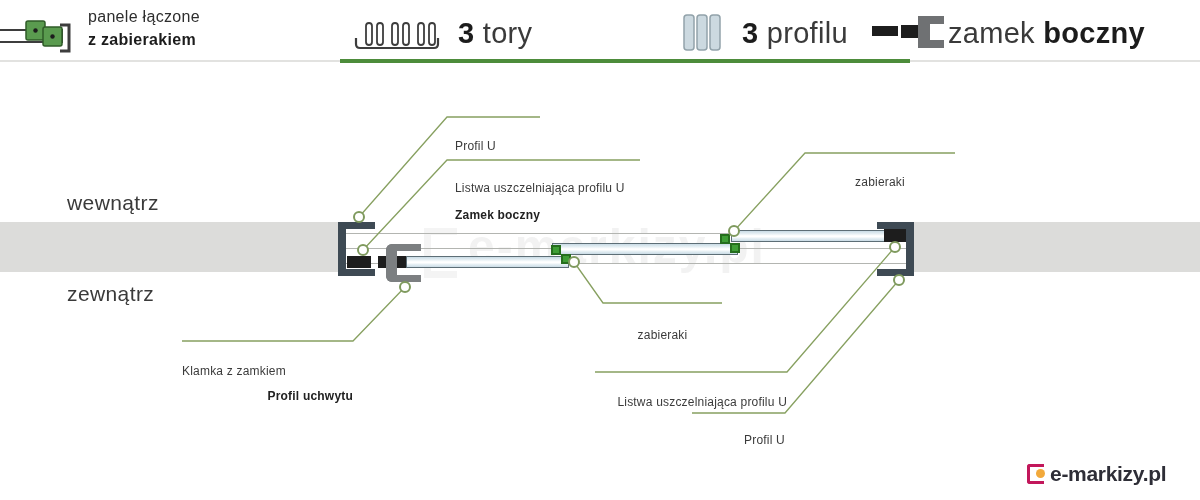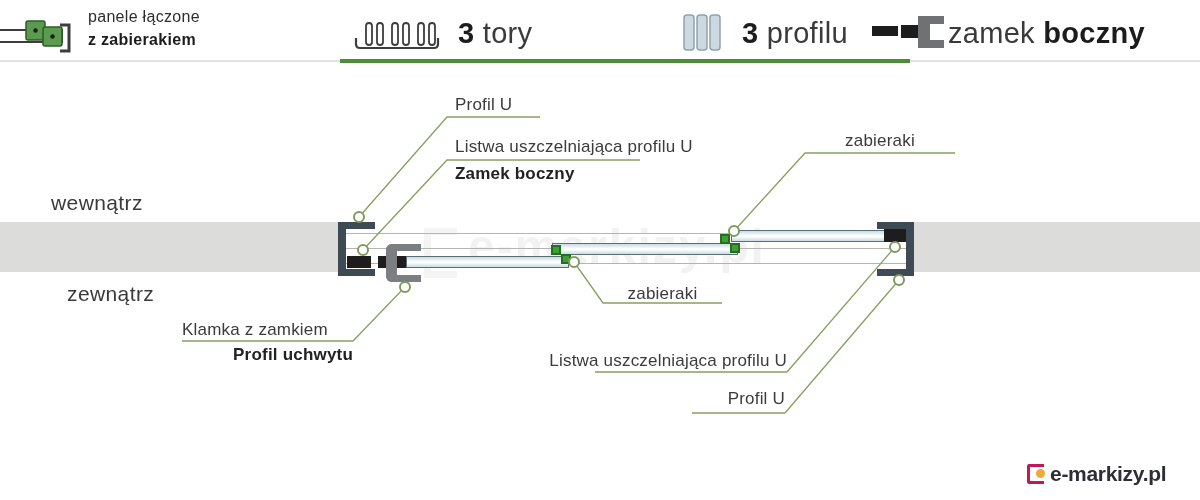--- a/index.html
+++ b/index.html
@@ -29,21 +29,21 @@
     border-radius:6px 0 0 6px;}
   .blackrect{background:#1d1d1d;}
   
   .panel{height:12px;box-sizing:border-box;border:1px solid #5d6e76;
     background:linear-gradient(#c9dbe5 0%,#e8f1f5 30%,#ffffff 48%,#ffffff 58%,#e8f1f5 72%,#c9dbe5 100%);}
   
   .zab{width:10px;height:10px;box-sizing:border-box;background:#3f9e36;border:2px solid #256e1d;}
   
   .dot{width:12px;height:12px;box-sizing:border-box;border:2px solid #7f9a5e;background:#fff;border-radius:50%;}
   
-  .lbl{font-size:17px;color:#3b3b3b;letter-spacing:.2px;white-space:nowrap;}
+  .lbl{font-size:12px;color:#3b3b3b;letter-spacing:.2px;white-space:nowrap;margin-top:44px;}
   .lbl.b{font-weight:700;color:#222;}
   .side-lbl{font-size:21px;color:#3a3a3a;letter-spacing:.4px;}
   
   .wm{left:420px;top:219px;font-size:48px;font-weight:700;color:rgba(70,70,70,0.07);letter-spacing:2px;}
   .wm-icon{left:424px;top:228px;width:26px;height:36px;border:7px solid rgba(70,70,70,0.06);border-right:none;}
   
   .logo{left:1027px;top:462px;height:24px;display:flex;align-items:center;cursor:pointer;}
   .logo-mark{position:relative;width:17px;height:20px;box-sizing:border-box;border:3px solid #c2175b;border-right:none;border-radius:3px 0 0 3px;margin-right:6px;}
   .logo-dot{position:absolute;left:6px;top:2px;width:9px;height:9px;border-radius:50%;background:#f2a93b;}
   .logo-text{font-size:21px;font-weight:700;color:#2e2e37;letter-spacing:-0.3px;}
@@ -164,21 +164,21 @@
 <div class="abs lbl" style="left:455px;top:95px;">Profil U</div>
 <div class="abs lbl" style="left:455px;top:137px;">Listwa uszczelniająca profilu U</div>
 <div class="abs lbl b" style="left:455px;top:164px;">Zamek boczny</div>
 <div class="abs lbl" style="left:805px;top:131px;width:150px;text-align:center;">zabieraki</div>
 <div class="abs lbl" style="left:603px;top:284px;width:119px;text-align:center;">zabieraki</div>
 <div class="abs lbl" style="left:182px;top:320px;width:171px;">Klamka z zamkiem</div>
 <div class="abs lbl b" style="left:182px;top:345px;width:171px;text-align:right;">Profil uchwytu</div>
 <div class="abs lbl" style="left:387px;top:351px;width:400px;text-align:right;">Listwa uszczelniająca profilu U</div>
 <div class="abs lbl" style="left:385px;top:389px;width:400px;text-align:right;">Profil U</div>
 
-<div class="abs side-lbl" style="left:51px;top:191px;">wewnątrz</div>
+<div class="abs side-lbl" style="left:67px;top:191px;">wewnątrz</div>
 <div class="abs side-lbl" style="left:67px;top:282px;">zewnątrz</div>
 
 <div class="abs logo">
   <span class="logo-mark">
       <span class="logo-dot"></span>
     </span>
   <span class="logo-text">e-markizy.pl</span>
 </div>
 
 </body></html>

